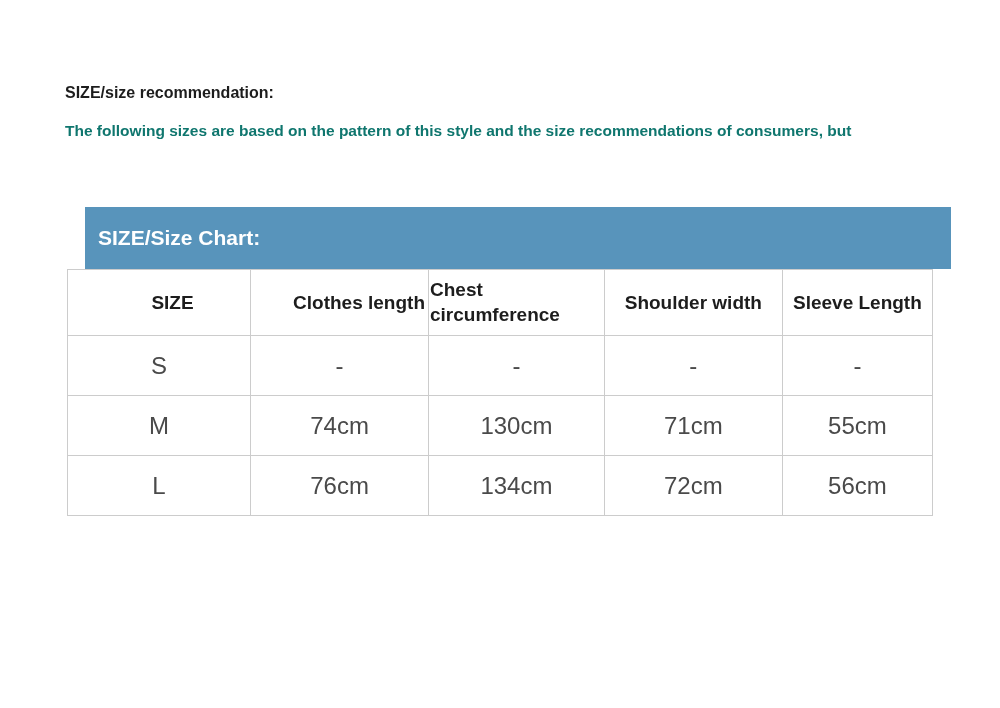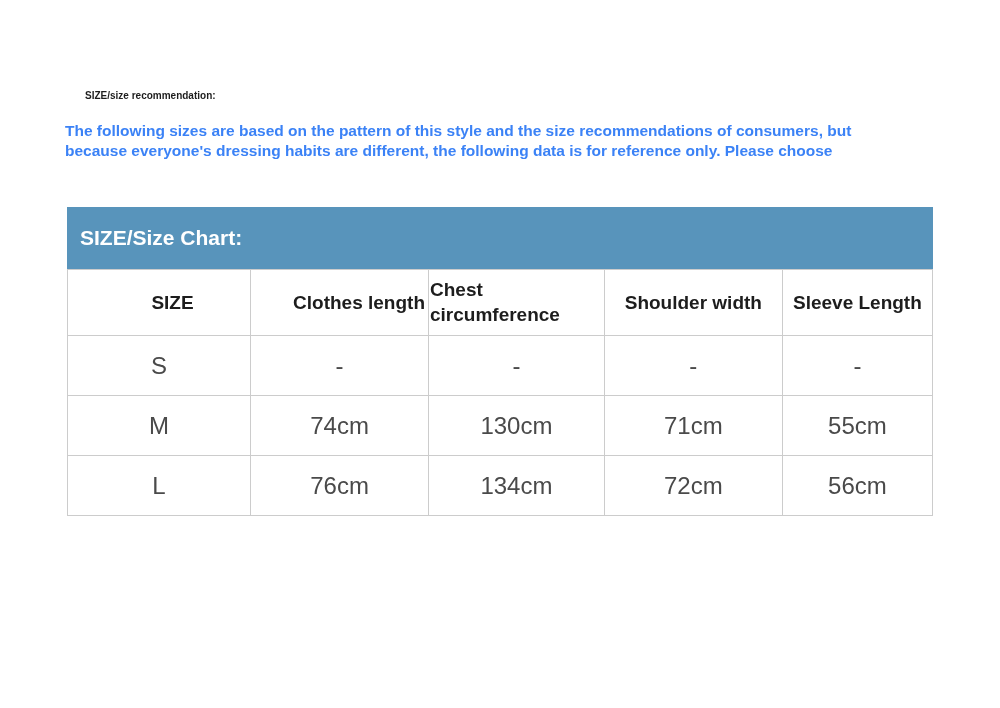--- a/index.html
+++ b/index.html
@@ -11,40 +11,39 @@
     width: 1000px;
     height: 708px;
     position: relative;
     font-family: "Liberation Sans", sans-serif;
     color: #1d1d1d;
     overflow: hidden;
   }
   .intro-title {
     position: absolute;
     left: 65px;
-    top: 90px;
-    font-size: 10px;
+    top: 84px;
+    font-size: 16px;
     font-weight: bold;
     color: #1d1d1d;
     white-space: nowrap;
-    margin-left: 20px;
   }
   .intro-desc {
     position: absolute;
     left: 65px;
     top: 121px;
     font-size: 15.5px;
     font-weight: bold;
-    color: #3b82f6;
+    color: #0f766e;
     line-height: 19.5px;
   }
   .intro-desc div { white-space: nowrap; }
   .chart-banner {
     position: absolute;
-    left: 67px;
+    left: 85px;
     top: 207px;
     width: 866px;
     height: 62px;
     background: #5894bb;
     color: #ffffff;
     display: flex;
     align-items: center;
     box-sizing: border-box;
     padding-left: 13px;
     font-size: 21px;
@@ -87,21 +86,20 @@
   td.size-cell { font-size: 25px; color: #454545; }
   tr.last-row td { height: 62px; }
 </style>
 </head>
 <body>
 
 <div class="intro-title">SIZE/size recommendation:</div>
 
 <div class="intro-desc">
   <div>The following sizes are based on the pattern of this style and the size recommendations of consumers, but</div>
-  <div>because everyone's dressing habits are different, the following data is for reference only. Please choose</div>
 </div>
 
 <div class="chart-banner">
   <span>SIZE/Size Chart:</span>
 </div>
 
 <table class="size-table">
   <thead>
     <tr>
       <th class="col-size" style="width:178px">SIZE</th>

